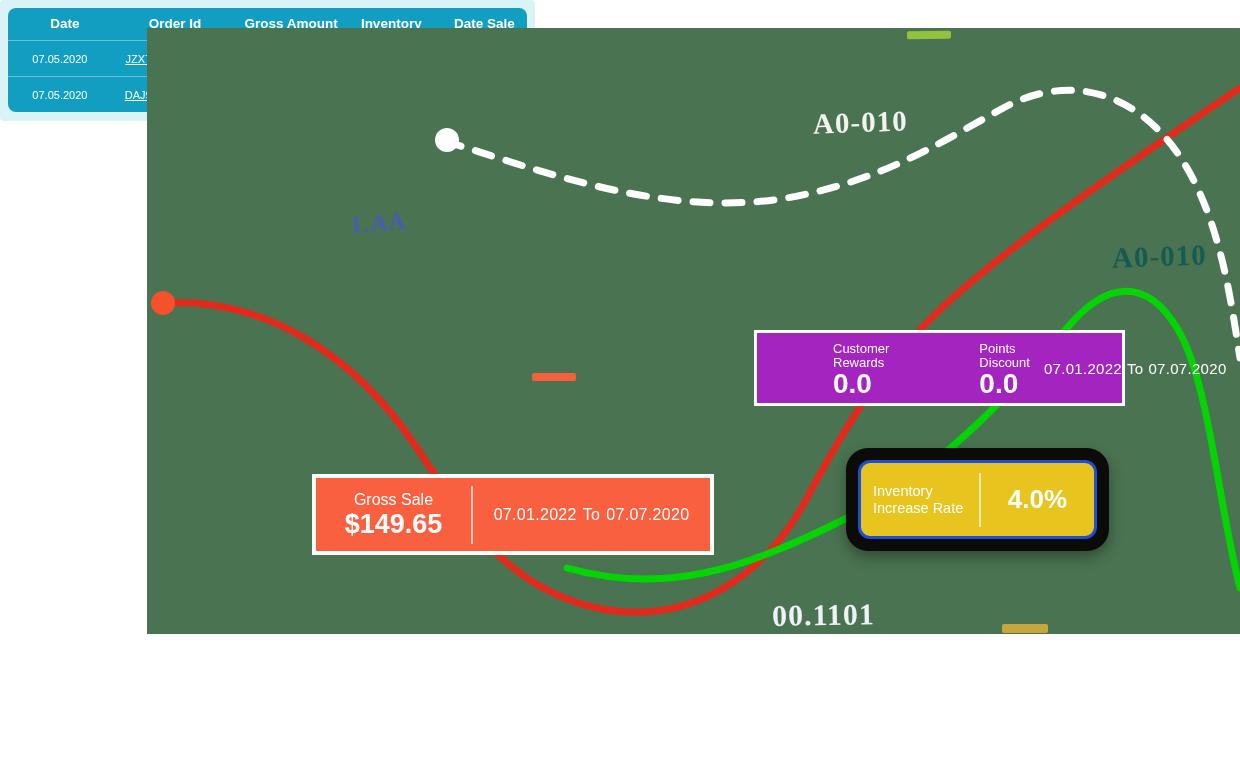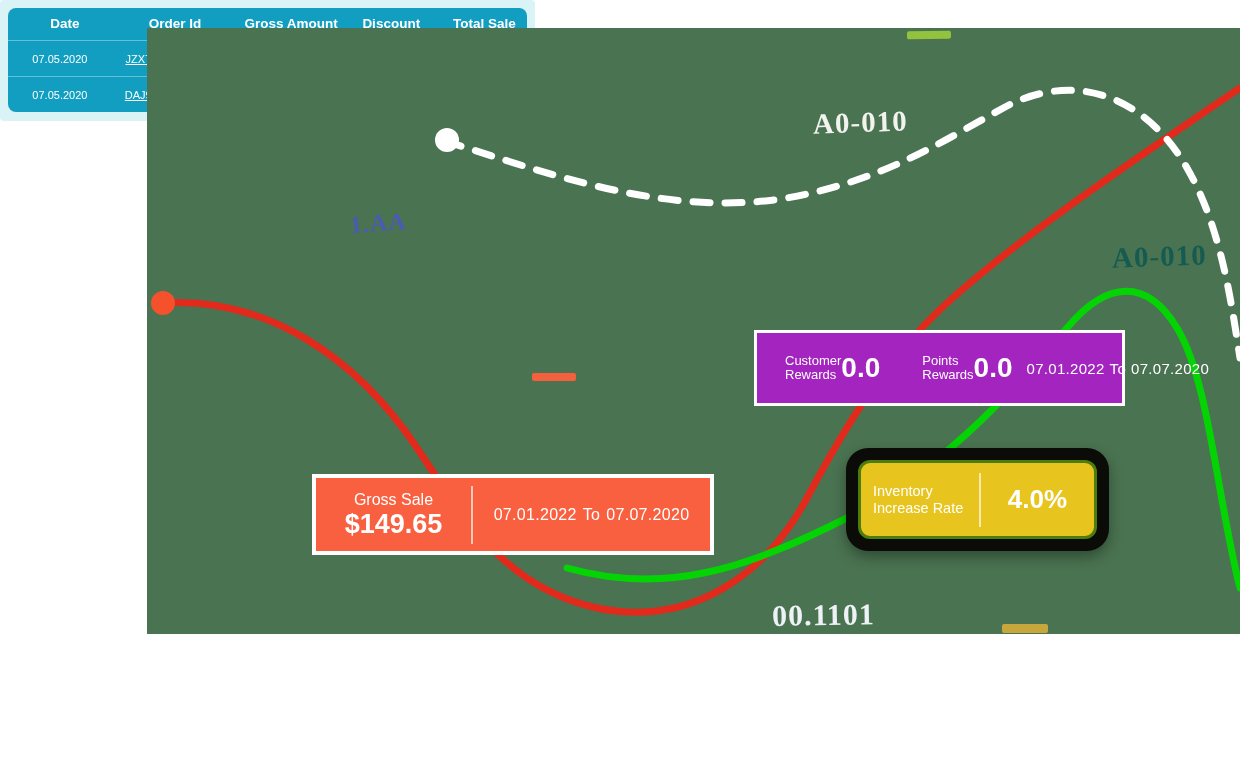--- a/index.html
+++ b/index.html
@@ -188,22 +188,23 @@
     top: 330px;
     width: 371px;
     height: 76px;
     background: #a424bf;
     border: 3px solid #ffffff;
     align-items: center;
   }
   #rewards-card .metric {
     padding: 0 14px 0 28px;
     display: flex;
-    flex-direction: row;
+    flex-direction: column;
     justify-content: space-between;
+    margin-left: 48px;
   }
   #rewards-card .metric .m-label {
     font-size: 13px;
     line-height: 14px;
     font-weight: 400;
   }
   #rewards-card .metric .m-value {
     font-size: 28px;
     font-weight: 700;
     line-height: 23px;
@@ -271,21 +272,21 @@
     padding: 12px;
     box-sizing: border-box;
   }
   #inventory-card {
     position: relative;
     left: 0;
     top: 0;
     width: 100%;
     height: 100%;
     background: #e8c51e;
-    border: 3px solid #4d7c0f;
+    border: 3px solid #1d4ed8;
     border-radius: 12px;
     box-sizing: border-box;
     align-items: center;
   }
   #inventory-card .metric {
     width: 118px;
     display: flex;
     align-items: center;
     padding-left: 12px;
     box-sizing: border-box;
@@ -338,22 +339,22 @@
   <div class="scribble" id="label-1-aa">1.AA</div>
 </div>
 
 <div id="orders-table-card">
   <table id="orders-table">
     <thead>
       <tr>
         <th class="col-date">Date</th>
         <th class="col-order">Order Id</th>
         <th class="col-gross">Gross Amount</th>
-        <th class="col-disc">Discount</th>
-        <th class="col-total">Total Sale</th>
+        <th class="col-disc">Inventory</th>
+        <th class="col-total">Date Sale</th>
       </tr>
     </thead>
     <tbody>
       <tr>
         <td>07.05.2020</td>
         <td>
           <span class="order-link">JZX70G5EVHR26</span>
         </td>
         <td>$104</td>
         <td>$0</td>
@@ -372,21 +373,21 @@
   </table>
 </div>
 
 <div class="card" id="rewards-card">
   <div class="metric">
     <span class="m-label">Customer Rewards</span>
     <span class="m-value">0.0</span>
   </div>
   <div class="divider"></div>
   <div class="metric">
-    <span class="m-label">Points Rewards</span>
+    <span class="m-label">Points Discount</span>
     <span class="m-value">0.0</span>
   </div>
   <div class="range">
     <span>07.01.2022</span>
     <span class="to">To</span>
     <span>07.07.2020</span>
   </div>
 </div>
 
 <div class="card" id="gross-sale-card">

